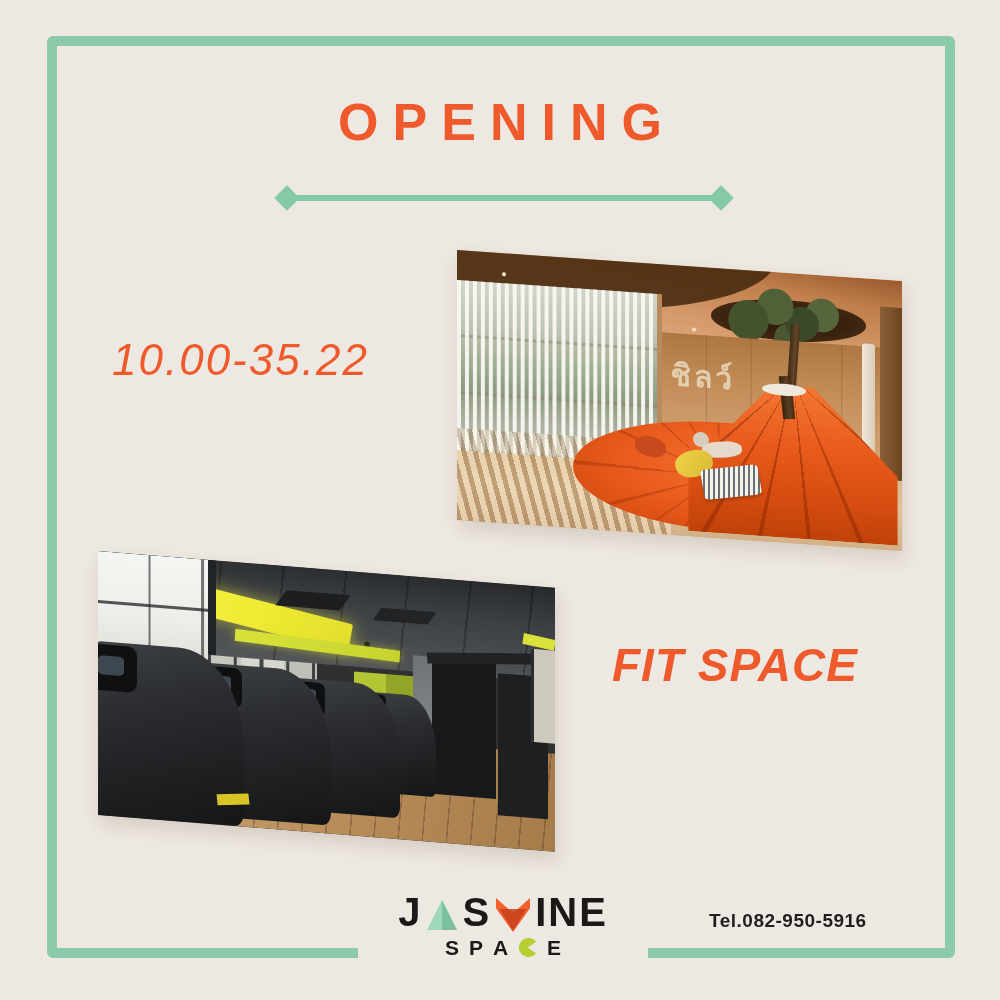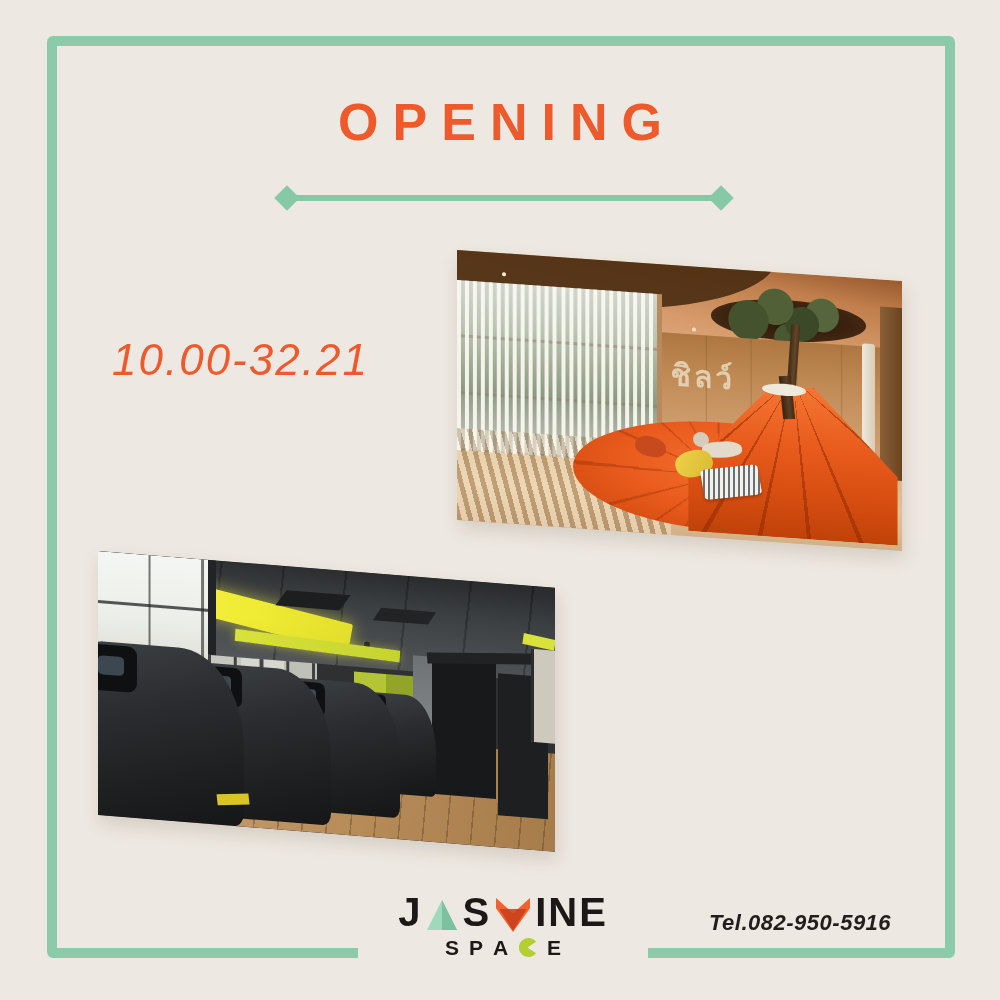--- a/index.html
+++ b/index.html
@@ -135,21 +135,21 @@
   .tm::after{content:"";position:absolute;left:11%;top:8%;width:16%;height:11%;
       background:#51606B;opacity:.7;border-radius:20%;}
   .tm1{left:-4%;top:34%;width:36%;height:66%;}
   .tm2{left:21%;top:39%;width:30%;height:58%;}
   .tm3{left:41%;top:42%;width:25%;height:50%;}
   .tm4{left:57%;top:45%;width:17%;height:38%;}
   .tm-tag{left:26%;top:88%;width:7%;height:4%;background:#D9C428;transform:rotate(-6deg);}
 
   
   .footer-social{position:absolute;left:133px;top:910px;font-size:24px;font-weight:700;color:#221E1E;}
-  .footer-phone{position:absolute;left:709px;top:910px;font-size:22px;font-weight:700;color:#221E1E;letter-spacing:.5px;font-style:italic;}
+  .footer-phone{position:absolute;left:709px;top:910px;font-size:19px;font-weight:700;color:#221E1E;letter-spacing:.5px;}
   .logo-box{position:absolute;left:358px;top:888px;width:290px;height:92px;background:#EDE8E1;
             display:flex;flex-direction:column;align-items:center;justify-content:flex-start;}
   .logo-top{display:flex;align-items:flex-end;gap:5px;height:44px;
             font-size:40px;font-weight:700;color:#1B1817;line-height:1;}
   .logo-top span{letter-spacing:2px;}
   .logo-glyph{display:block;}
   .logo-bottom{margin-top:5px;display:flex;align-items:center;gap:10px;
             font-size:21px;font-weight:700;color:#1B1817;line-height:1;}
 </style>
 </head>
@@ -160,21 +160,21 @@
   <div class="frame"></div>
 
   <div class="title">OPENING</div>
 
   <div class="divider">
     <div class="diamond left"></div>
     <div class="diamond right"></div>
   </div>
 
   <div class="space-label life">
-    <div class="hours">10.00-32.21</div>
+    <div class="hours">10.00-35.22</div>
   </div>
 
   <div class="photo chill">
     <div class="ch-ceiling"></div>
     <div class="ch-ceiling-dark"></div>
     <div class="ch-lights"></div>
     <div class="ch-hole"></div>
     <div class="ch-foliage"></div>
     <div class="ch-window"></div>
     <div class="ch-wall"></div>
@@ -215,20 +215,21 @@
     <div class="gy-machbar"></div>
     <div class="gy-rwindow"></div>
     <div class="tm tm4"></div>
     <div class="tm tm3"></div>
     <div class="tm tm2"></div>
     <div class="tm tm1"></div>
     <div class="tm-tag"></div>
   </div>
 
   <div class="space-label fit">
+    <div class="name">FIT SPACE</div>
   </div>
 
   <div class="footer-phone">Tel.082-950-5916</div>
 
   <div class="logo-box">
     <div class="logo-top">
       <span>J</span>
       <svg class="logo-glyph" width="30" height="34" viewBox="0 0 100 100">
         <polygon points="50,0 100,100 0,100" fill="#9ED9BB"></polygon>
         <polygon points="50,0 100,100 50,100" fill="#7CC19F"></polygon>

